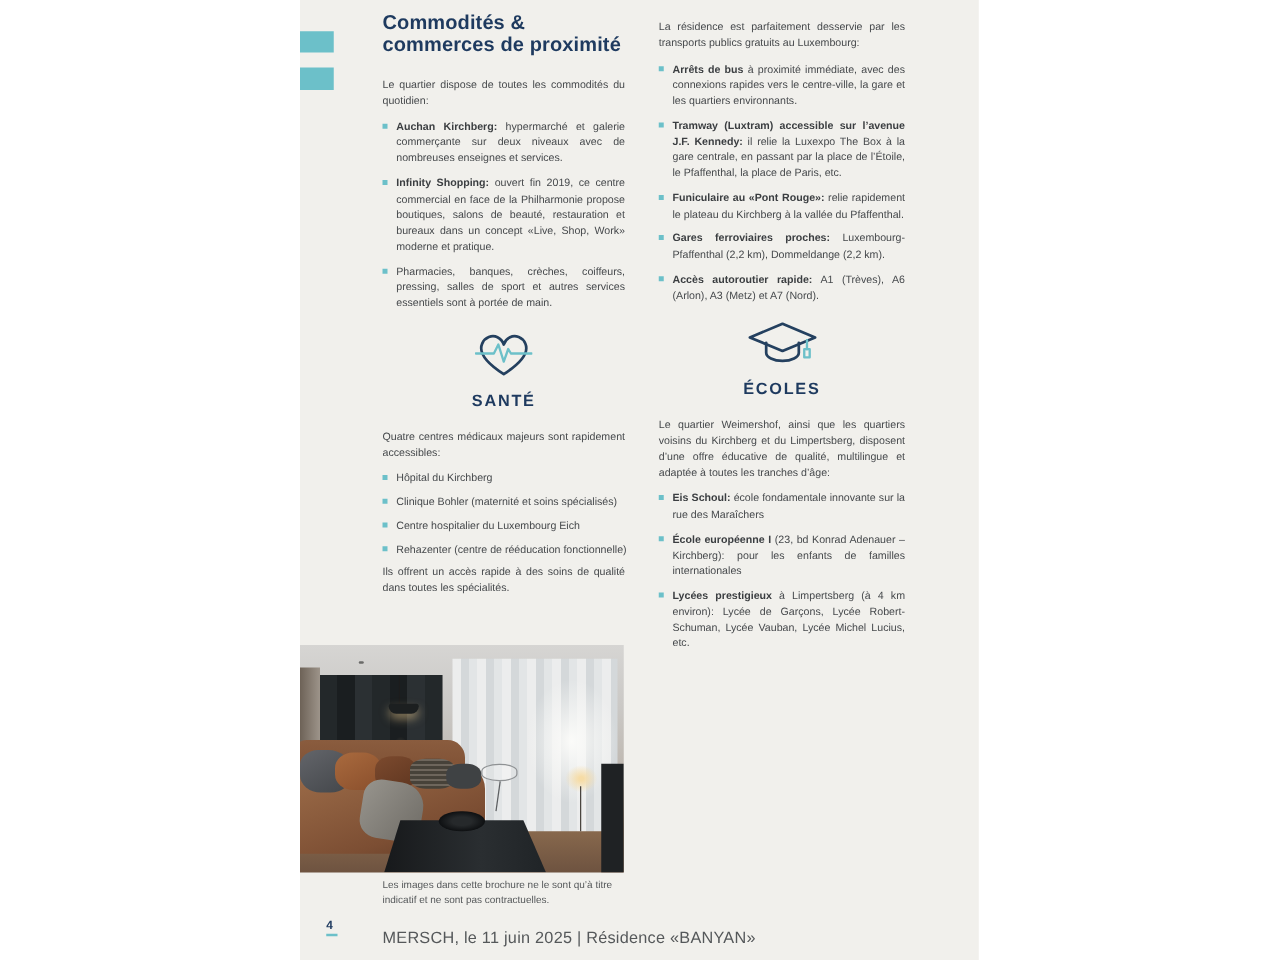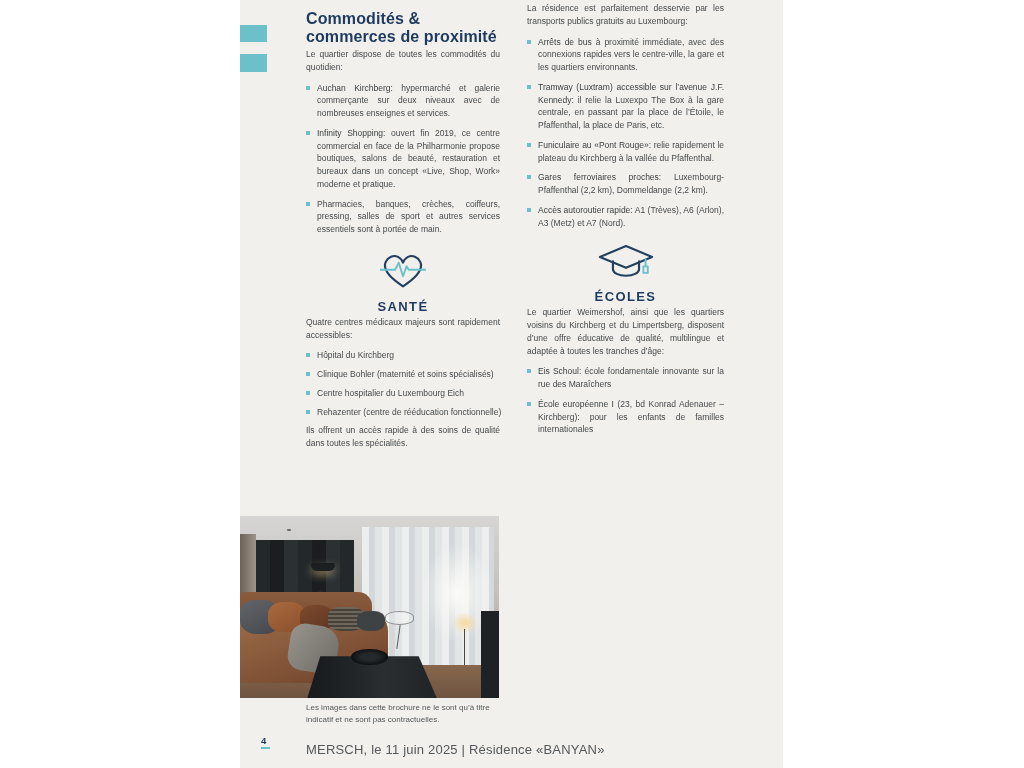--- a/index.html
+++ b/index.html
@@ -10,27 +10,27 @@
   .accent-1 { top:25px; height:17px; }
   .accent-2 { top:54px; height:18px; }
 
   .col { position:absolute; top:0; color:#46494c; }
   .col-left  { left:66px;  width:194px; }
   .col-right { left:287px; width:197px; }
 
   .body { font-size:8.5px; line-height:1.5; text-align:justify; color:#46494c; }
   .intro { margin-top:72px; }
   .subhead { font-size:16px; font-weight:bold; color:#1e3a5f; margin-top:10px; letter-spacing:.1px; }
-  .lead { margin-top:2px; }
+  .lead { margin-top:15px; }
 
   ul.bullets { list-style:none; margin-top:8px; }
   ul.bullets li { position:relative; padding-left:11px; font-size:8.5px; line-height:1.5; text-align:justify; margin-bottom:7px; color:#46494c; }
   ul.bullets li::before { content:""; position:absolute; left:0; top:4px; width:4px; height:4px; background:#6cc0c9; }
   ul.bullets.plainlist li { white-space:nowrap; text-align:left; margin-bottom:6px; }
-  .b { font-weight:normal; color:#3b3e41; }
+  .b { font-weight:bold; color:#3b3e41; }
 
   .section-head { text-align:center; margin-top:14px; }
   .section-head .icon { display:inline-block; }
   .section-title { font-size:13px; font-weight:bold; color:#1e3a5f; letter-spacing:1.4px; margin-top:4px; }
 
   .photo { position:absolute; left:0; top:516px; width:259px; height:182px; overflow:hidden;
            background:linear-gradient(180deg,#d6d5d3 0%,#cac8c5 28%,#bdb6ae 58%,#8a6a4e 80%,#6e5340 100%); }
   .photo > div { position:absolute; }
   .ph-spot1 { left:18%; top:7%; width:4px; height:2px; background:#6a6a68; border-radius:2px; }
   .ph-spot2 { left:70%; top:10%; width:5px; height:2px; background:#6a6a68; border-radius:2px; transform:rotate(20deg); }
@@ -154,19 +154,20 @@
           <path d="M22 25 V36 C22 41 30 45 40 45 C50 45 58 41 58 36 V25"></path>
           <line class="teal" x1="67" y1="22" x2="67" y2="32"></line>
           <rect class="teal" x="64" y="32" width="6" height="9"></rect>
         </svg>
         <div class="section-title">ÉCOLES</div>
       </div>
       <p class="body lead">Le quartier Weimershof, ainsi que les quartiers voisins du Kirchberg et du Limpertsberg, disposent d’une offre éducative de qualité, multilingue et adaptée à toutes les tranches d’âge:</p>
       <ul class="bullets">
         <li><span class="b">Eis Schoul:</span><span> école fondamentale innovante sur la rue des Maraîchers</span></li>
         <li><span class="b">École européenne I</span><span> (23, bd Konrad Adenauer – Kirchberg): pour les enfants de familles internationales</span></li>
+        <li><span class="b">Lycées prestigieux</span><span> à Limpertsberg (à 4 km environ): Lycée de Garçons, Lycée Robert-Schuman, Lycée Vauban, Lycée Michel Lucius, etc.</span></li>
       </ul>
     </div>
 
     <span class="footer-num">4</span>
     <span class="footer-text">MERSCH, le 11 juin 2025  |  Résidence «BANYAN»</span>
   </div>
 </div>
 
 </body></html>

